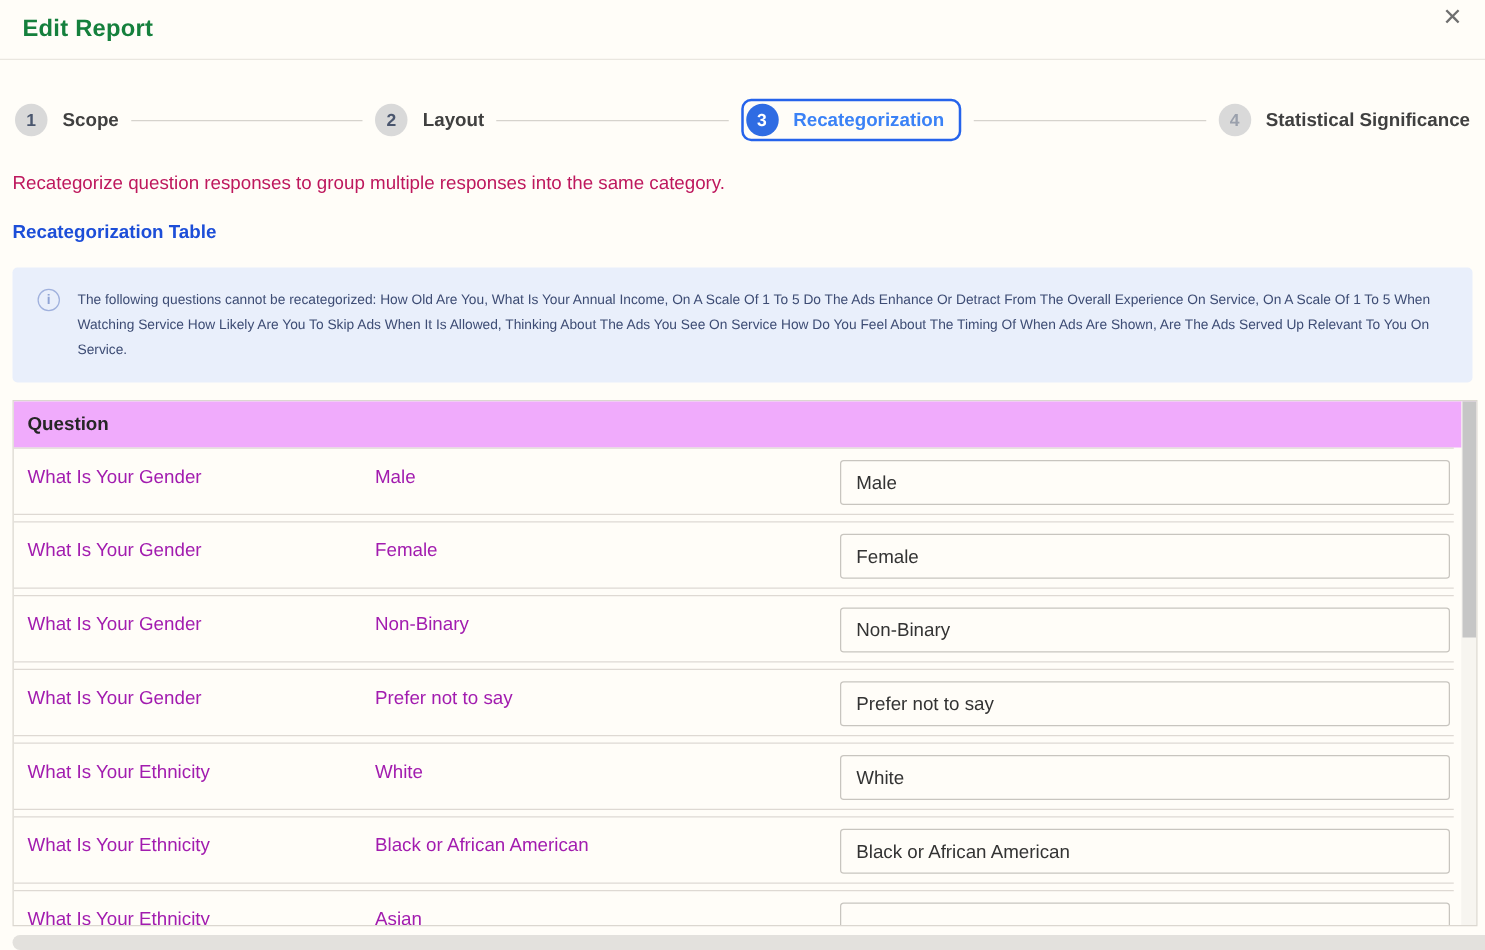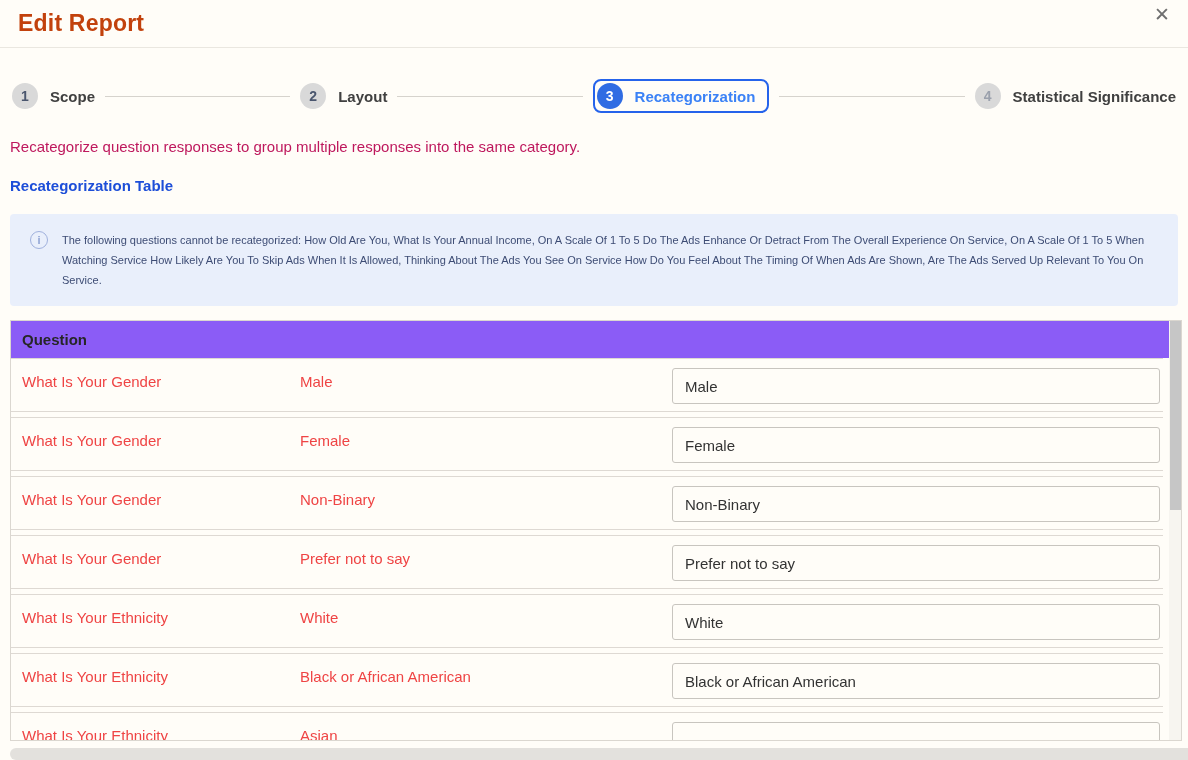--- a/index.html
+++ b/index.html
@@ -10,21 +10,21 @@
     position: relative; overflow: hidden;
     color: #2e2e2e;
   }
 
   
   .modal-header {
     height: 48px; border-bottom: 1px solid #eae7e0;
     display: flex; align-items: center; padding: 0 18px;
     position: relative;
   }
-  .modal-title { font-size: 23px; font-weight: bold; color: #c2410c; letter-spacing: .2px; }
+  .modal-title { font-size: 19px; font-weight: bold; color: #15803d; letter-spacing: .2px; }
   .close-btn {
     position: absolute; top: 1px; right: 12px;
     font-size: 19px; color: #6f6f6f; padding: 3px 6px; cursor: pointer;
     background: none; border: none; line-height: 1.2;
     font-family: "Liberation Sans", sans-serif;
   }
 
   
   .stepper {
     margin: 31px 12px 0 12px;
@@ -73,32 +73,32 @@
   .table-wrap {
     position: relative;
     margin: 14px 6px 0 10px;
     height: 421px;
     border: 1px solid #dbd7d0;
     overflow: hidden;
   }
   .thead {
     display: grid; grid-template-columns: 278px 372px 1fr;
     padding-left: 11px; height: 37px; align-items: center;
-    background: #8b5cf6;
+    background: #f0abfc;
     font-size: 15px; font-weight: bold; color: #262626;
   }
   .tbody { padding-right: 18px; }
   .trow {
     display: grid; grid-template-columns: 278px 372px 1fr;
     padding-left: 11px; height: 54px;
     border-top: 1px solid #ded9d3;
     border-bottom: 1px solid #ded9d3;
     margin-bottom: 5px;
   }
-  .cell-text { padding-top: 14px; font-size: 15px; color: #ef4444; }
+  .cell-text { padding-top: 14px; font-size: 15px; color: #a21caf; }
   .cell-input { padding-top: 9px; }
   .cat-input {
     width: calc(100% - 3px); height: 36px;
     border: 1px solid #c8c5bf; border-radius: 3px;
     background: #fffdf8; padding: 0 12px;
     font-size: 15px; color: #333333;
     font-family: "Liberation Sans", sans-serif;
     outline: none;
   }
   .vscroll-track {

